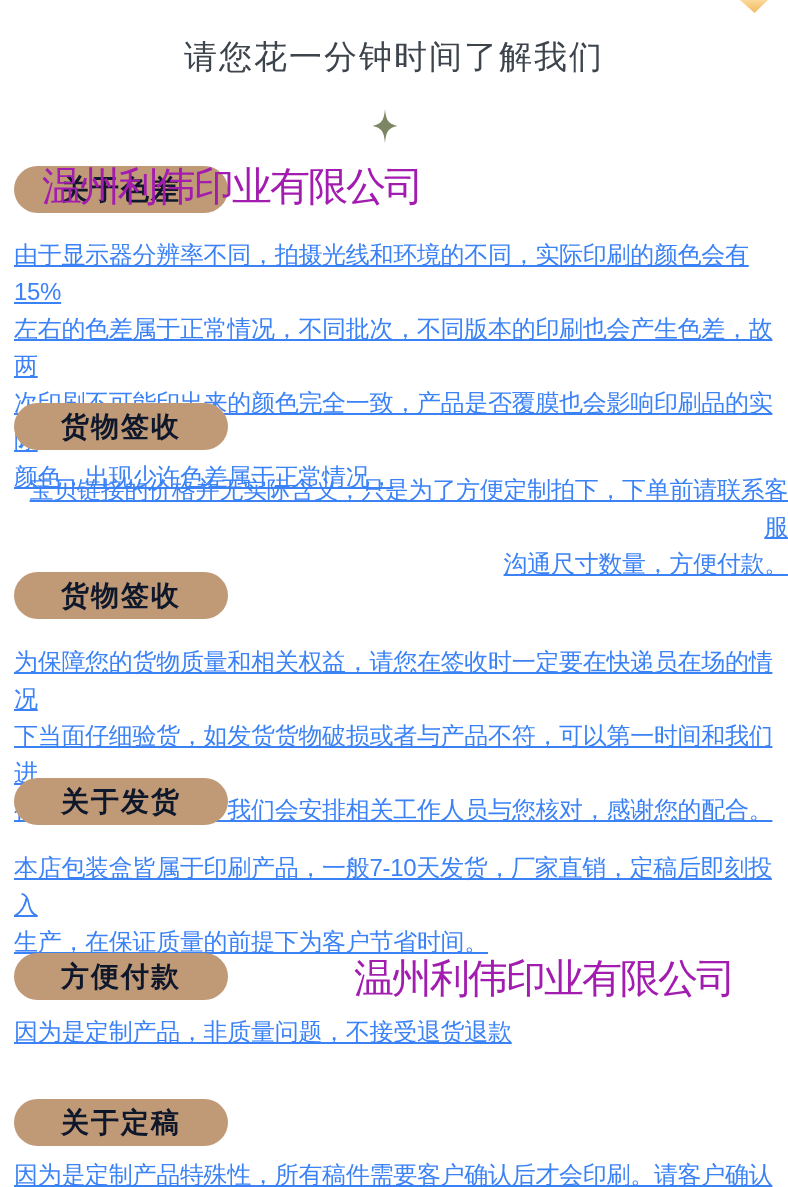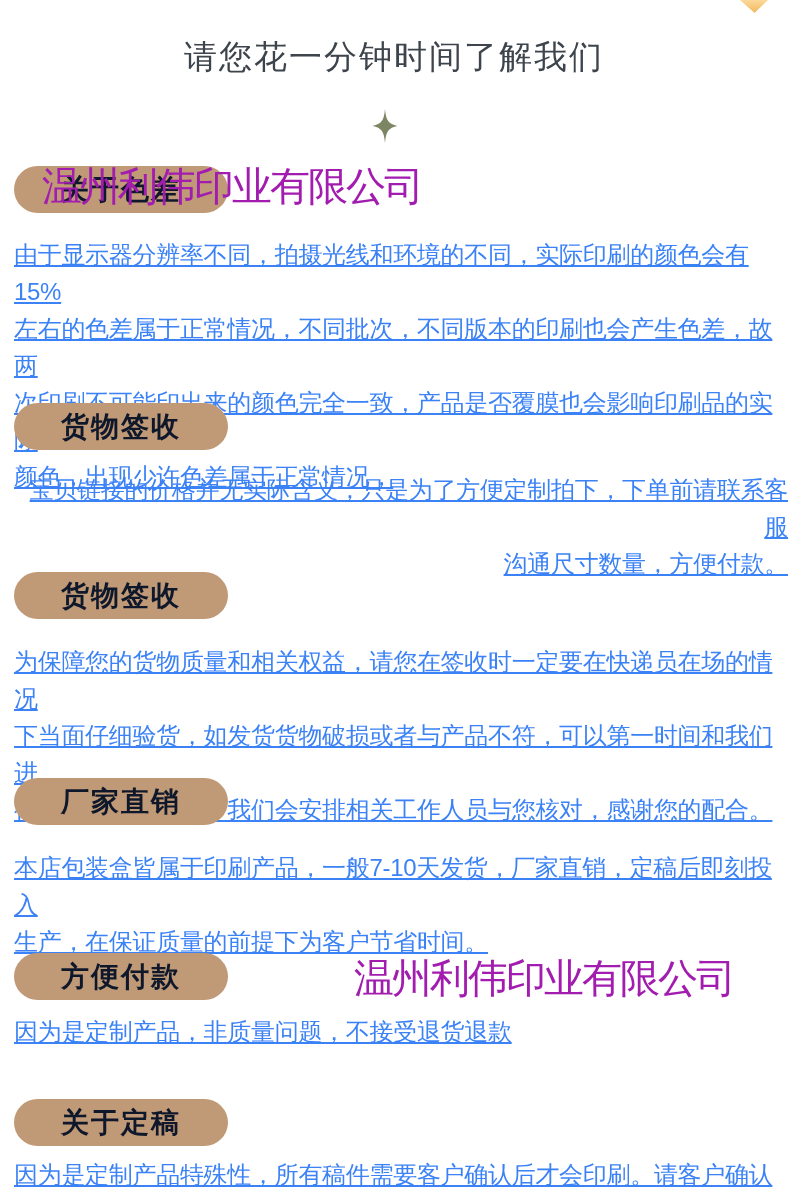--- a/index.html
+++ b/index.html
@@ -124,21 +124,21 @@
 </div>
 
 <div>
   <div class="pill pill-3">货物签收</div>
   <div class="para para-3">为保障您的货物质量和相关权益，请您在签收时一定要在快递员在场的情况
 下当面仔细验货，如发货货物破损或者与产品不符，可以第一时间和我们进
 行联系并不予签收，我们会安排相关工作人员与您核对，感谢您的配合。</div>
 </div>
 
 <div>
-  <div class="pill pill-4">厂家直销</div>
+  <div class="pill pill-4">关于发货</div>
   <div class="para para-4">本店包装盒皆属于印刷产品，一般7-10天发货，厂家直销，定稿后即刻投入
 生产，在保证质量的前提下为客户节省时间。</div>
 </div>
 
 <div>
   <div class="pill pill-5">方便付款</div>
   <div class="para para-5">因为是定制产品，非质量问题，不接受退货退款</div>
 </div>
 
 <div>

